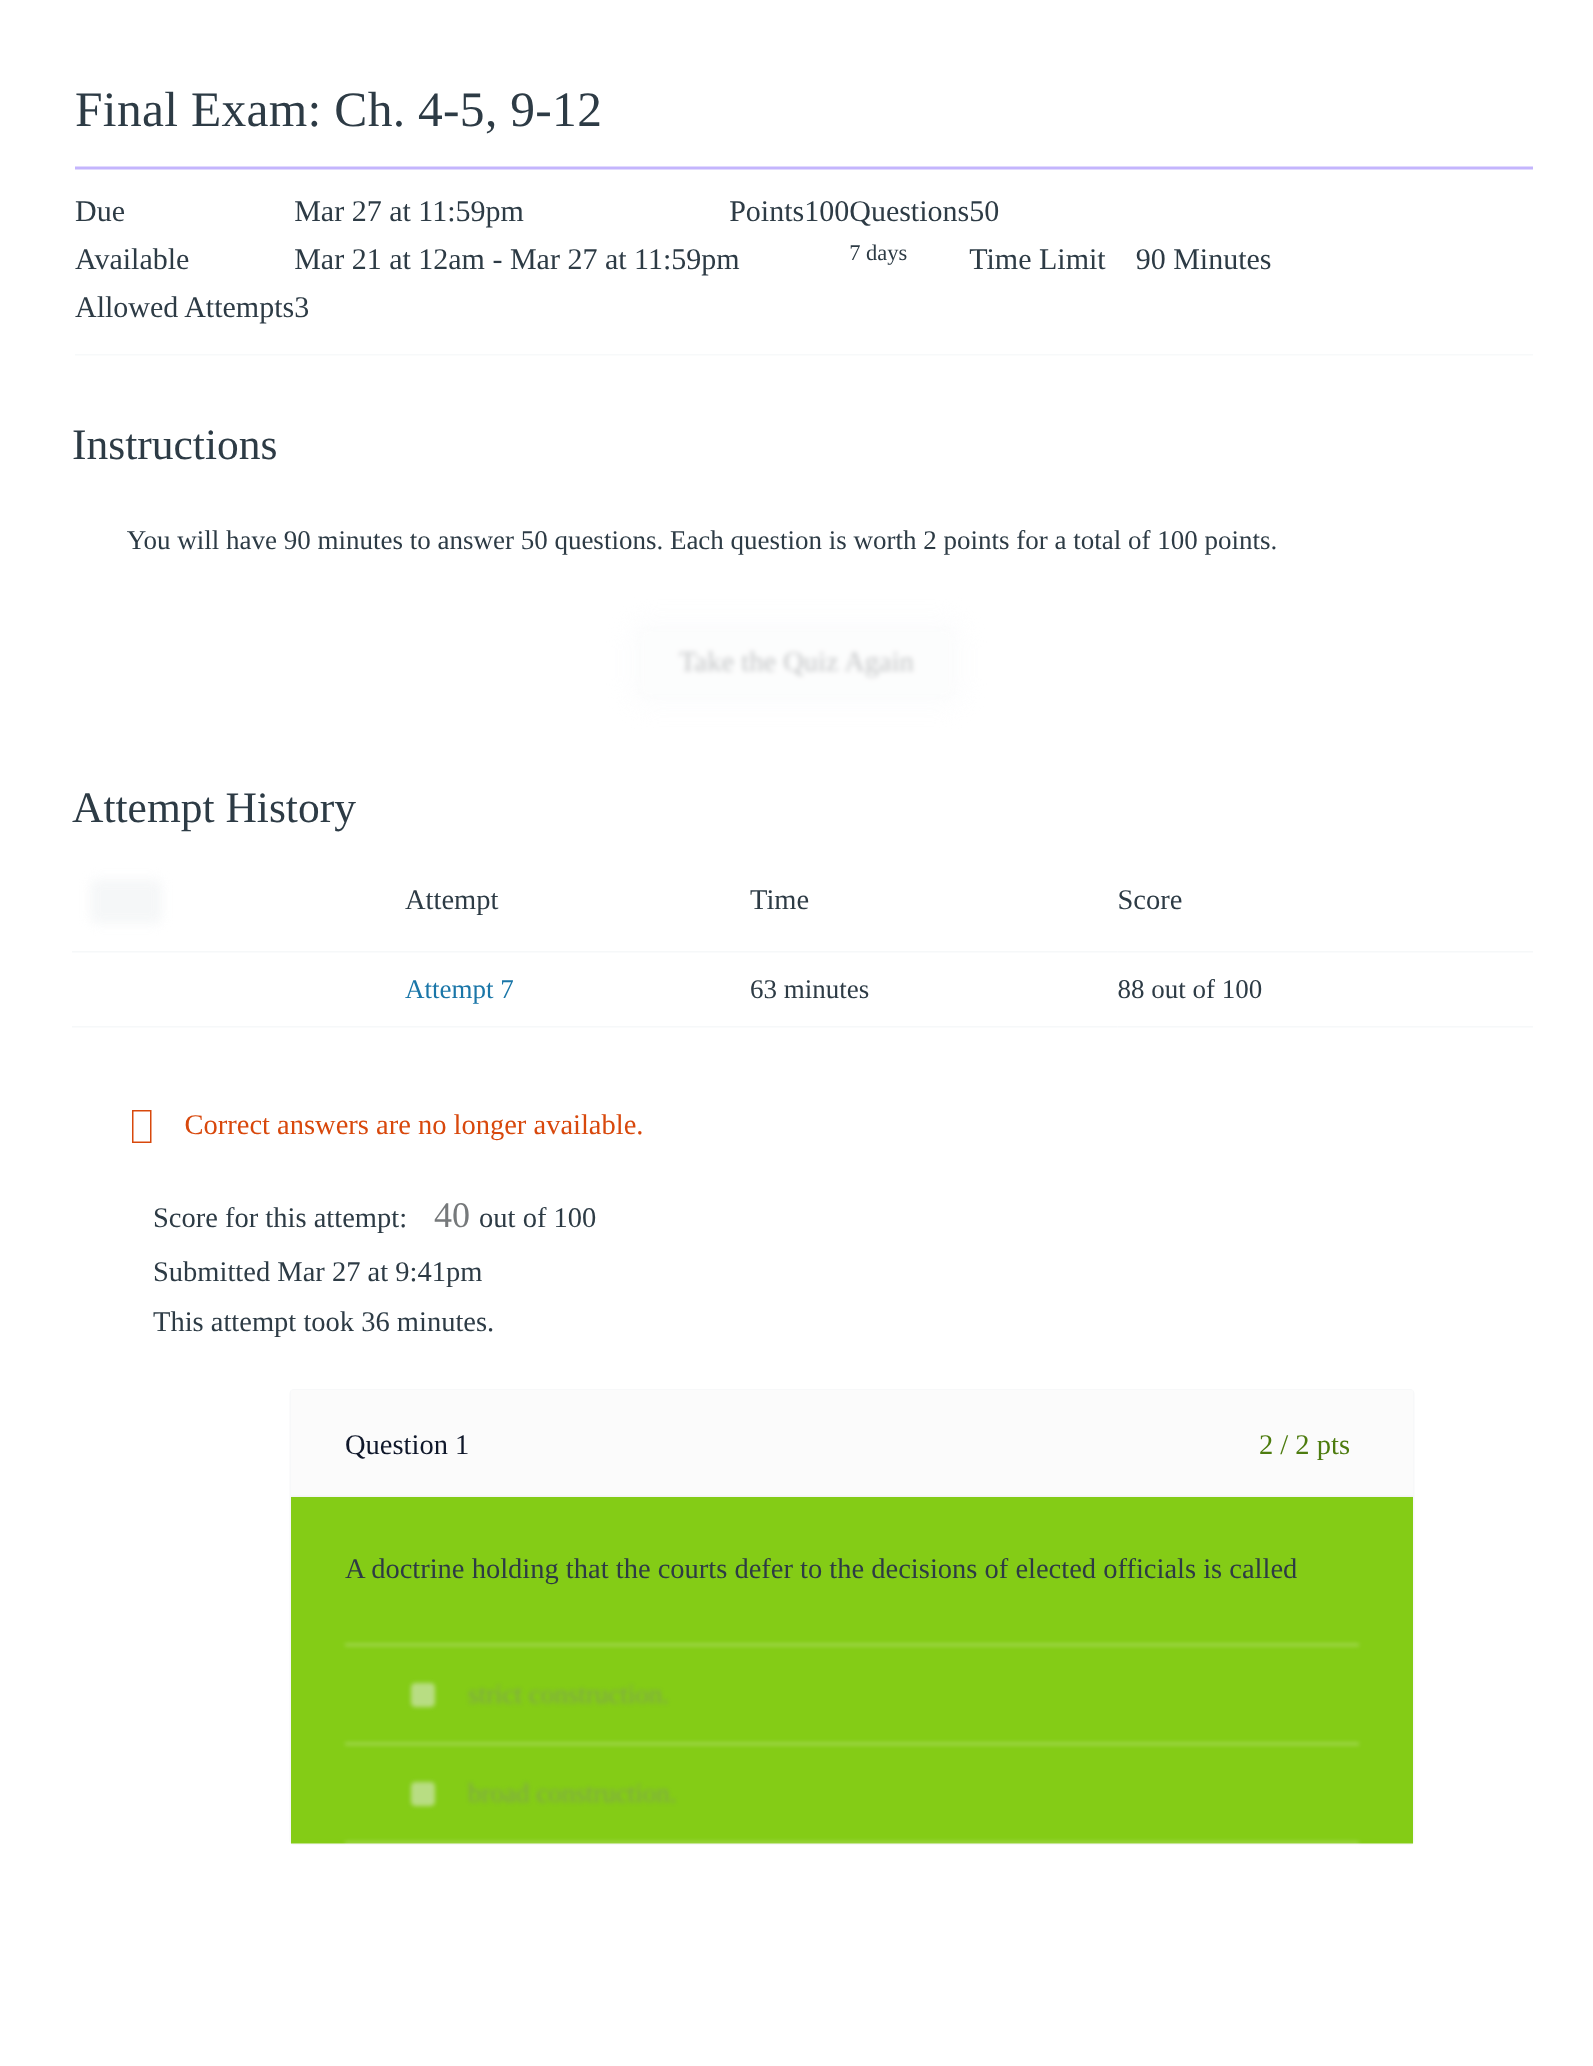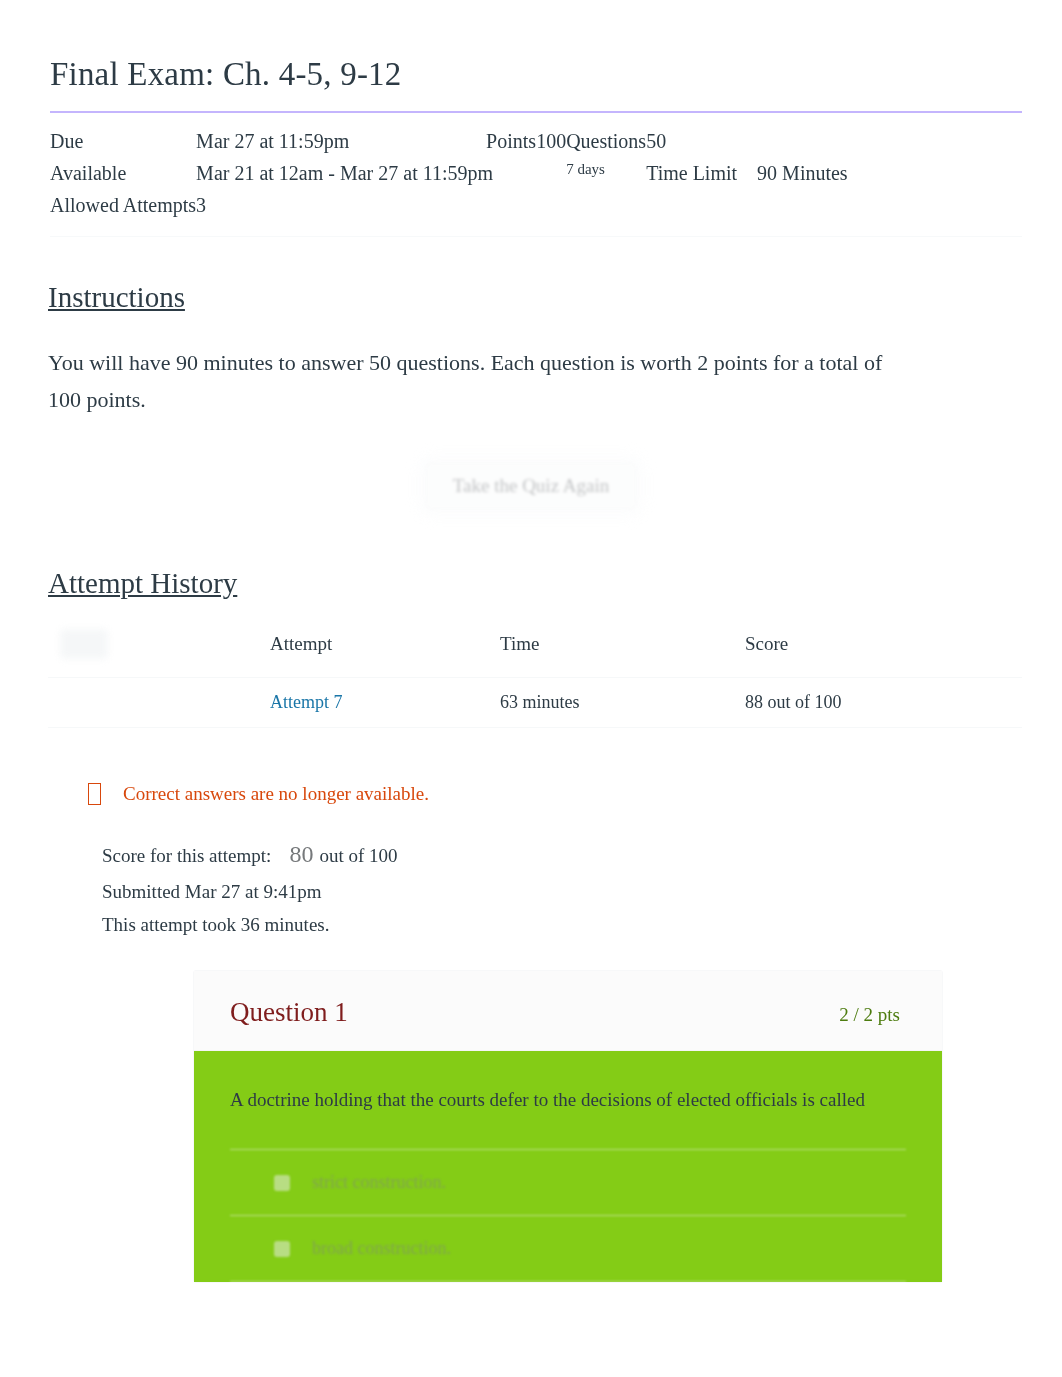--- a/index.html
+++ b/index.html
@@ -63,31 +63,31 @@
   .col-due     { width: 290px; }
 
   
   .section-heading {
     font-size: 29px;
     font-weight: normal;
     color: #2d3b45;
     margin: 0;
     padding: 0 0 0 8px;
     line-height: 1.25;
-    text-decoration: underline;
   }
   .instructions-heading { margin-top: 42px; }
   .attempt-heading      { margin-top: 0; }
 
   .instructions-body {
-    font-size: 22px;
+    font-size: 18px;
     line-height: 1.68;
     color: #2d3b45;
     margin: 30px 0 16px 8px;
     max-width: 840px;
+    text-align: center;
   }
 
   
   .retake-wrap {
     display: flex;
     justify-content: center;
     margin-top: 44px;
   }
   .retake-btn {
     font-family: "Liberation Serif", "DejaVu Serif", serif;
@@ -193,22 +193,22 @@
   }
   .question-header {
     display: flex;
     align-items: baseline;
     justify-content: space-between;
     padding: 26px 42px 22px 36px;
     background: #fbfbfb;
     border-bottom: 1px solid #f4f5f6;
   }
   .question-name {
-    font-size: 27px;
-    color: #7f1d1d;
+    font-size: 19px;
+    color: #0f172a;
   }
   .question-pts {
     font-size: 19px;
     color: #4d7c0f;
   }
   .question-body {
     background: #84cc16;
     padding: 34px 36px 0 36px;
   }
   .question-text {
@@ -317,21 +317,21 @@
     </table>
   </div>
 
   <div class="answers-alert">
     <span class="alert-icon"></span>
     <span>Correct answers are no longer available.</span>
   </div>
 
   <div class="score-summary">
     <div class="score-line">
-      <span>Score for this attempt:</span><span class="score-big">80</span><span>out of 100</span>
+      <span>Score for this attempt:</span><span class="score-big">40</span><span>out of 100</span>
     </div>
     <div>Submitted Mar 27 at 9:41pm</div>
     <div>This attempt took 36 minutes.</div>
   </div>
 
   <div class="question-card">
     <div class="question-header">
       <span class="question-name">Question 1</span>
       <span class="question-pts">2 / 2 pts</span>
     </div>

